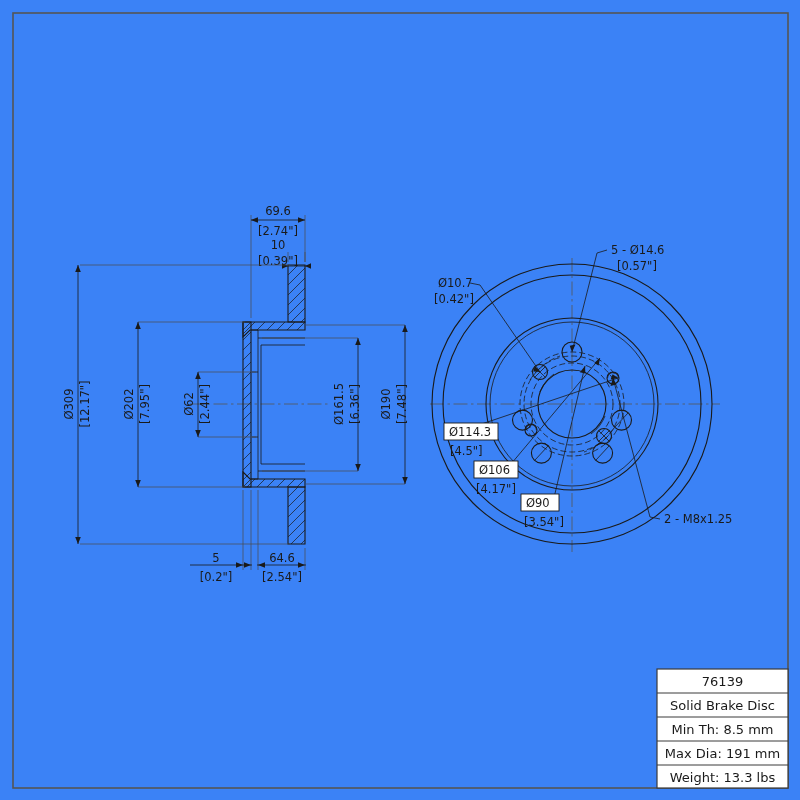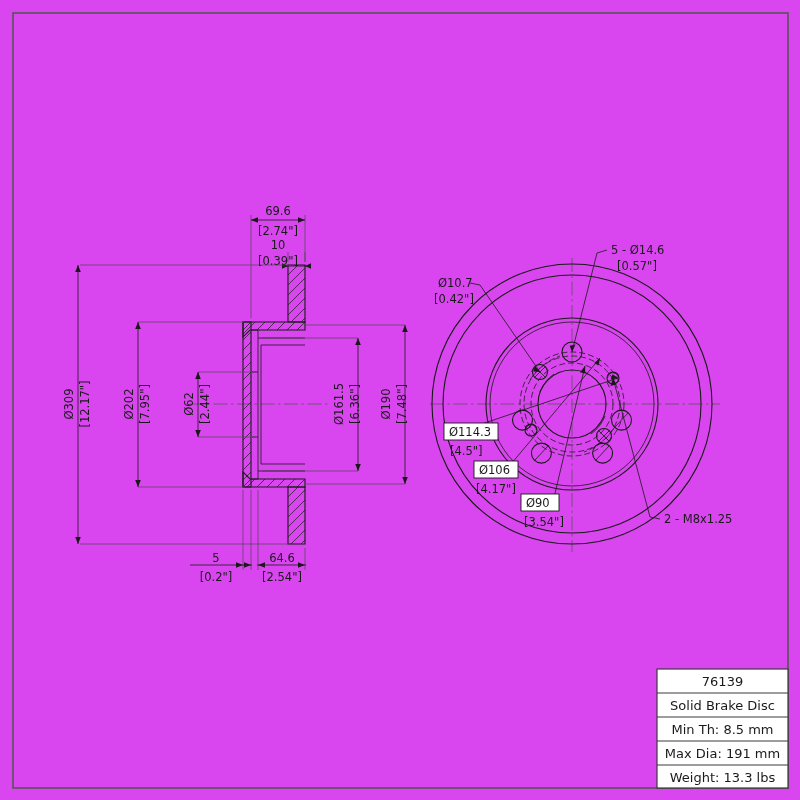--- a/index.html
+++ b/index.html
@@ -8,21 +8,21 @@
     padding: 0;
     background: #ffffff;
   }
   body {
     font-family: "DejaVu Sans", "Liberation Sans", sans-serif;
   }
   #sheet {
     position: relative;
     width: 800px;
     height: 800px;
-    background: #d946ef;
+    background: #3b82f6;
     overflow: hidden;
   }
   #drawing-svg {
     position: absolute;
     left: 0;
     top: 0;
     width: 800px;
     height: 800px;
   }
   .dimtext {

